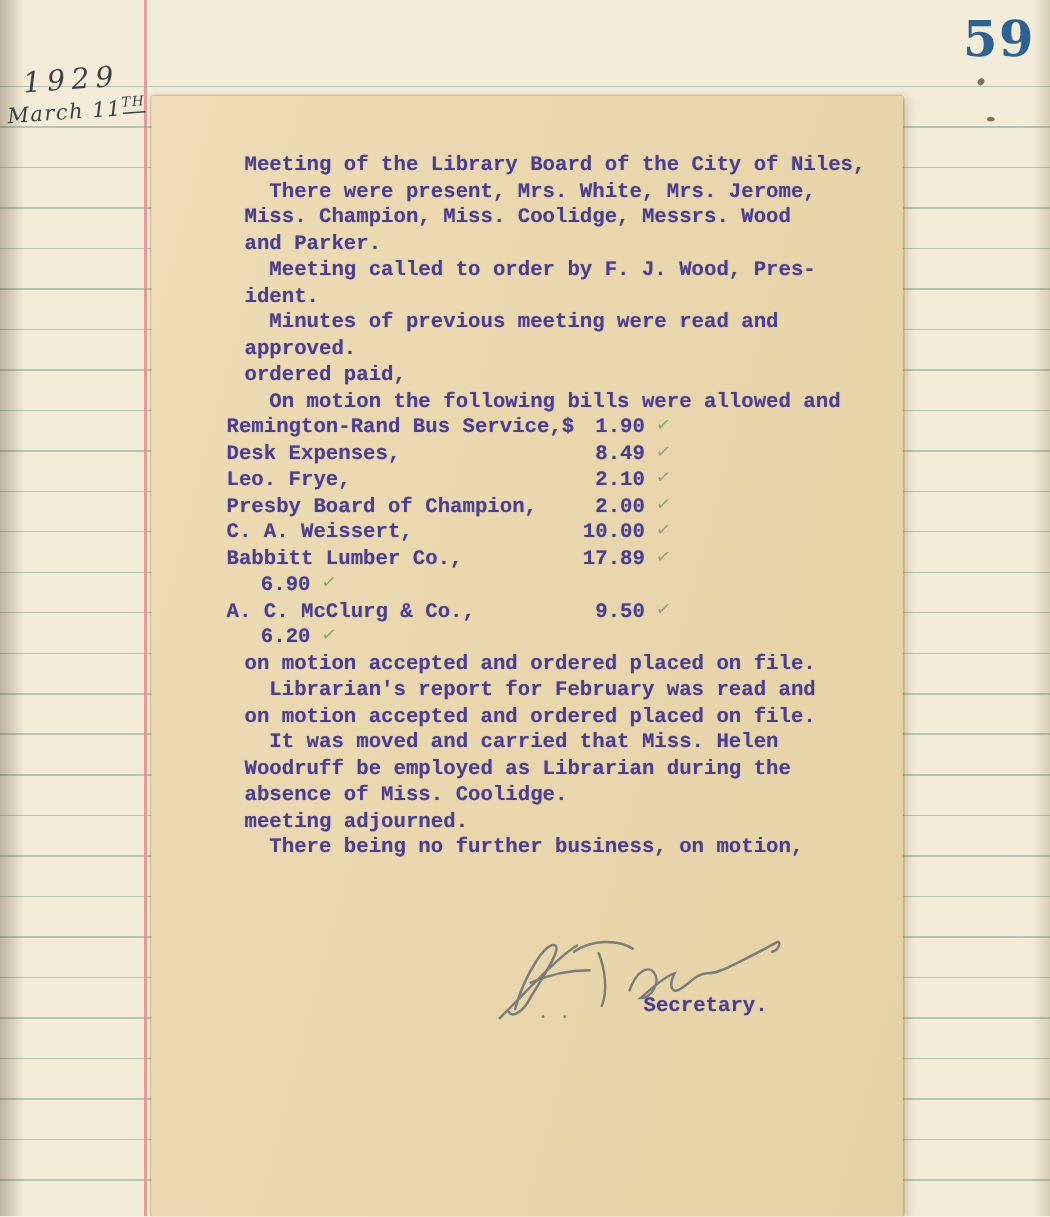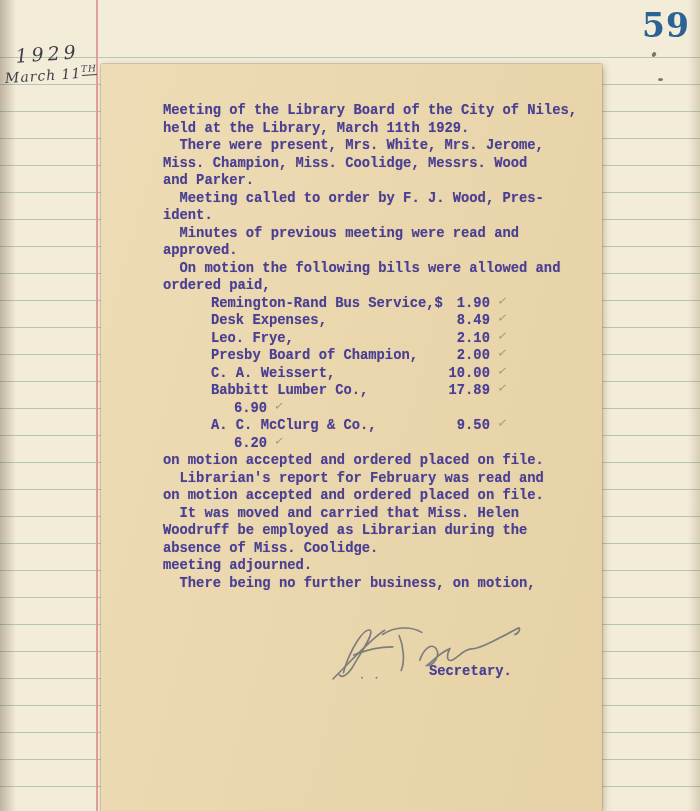--- a/index.html
+++ b/index.html
@@ -55,21 +55,21 @@
     box-shadow:0 0 0 1px rgba(150,110,50,.28), 2px 2px 7px rgba(90,60,20,.30);
     border-radius:2px;
   }
   .typed{
     position:absolute;left:50px;top:38px;width:432px;
     font-family:"Liberation Mono",monospace;font-weight:bold;
     font-size:13.8px;line-height:17.5px;color:#4a3f92;
     text-shadow:0 0 0.7px rgba(74,63,146,.45);
   }
   .tline{white-space:pre;height:17.5px;margin-left:12px;}
-  .bill-row{display:flex;margin-left:60px;width:296px;height:17.5px;align-items:center;}
+  .bill-row{display:flex;width:296px;height:17.5px;align-items:center;}
   .bill-name{flex:1;white-space:pre;}
   .bill-currency{width:14px;white-space:pre;}
   .bill-amount{width:42px;text-align:right;white-space:pre;}
   .bill-check{
     margin-left:7px;color:#98a07f;font-weight:normal;
     font-family:"DejaVu Sans",sans-serif;font-size:12px;
     text-shadow:none;transform:rotate(8deg) translateY(-2px);display:inline-block;
   }
   .signature{position:absolute;left:228px;top:556px;width:196px;height:64px;}
   .secretary{
@@ -98,30 +98,29 @@
   <div class="ink-speck" style="left:652px;top:52px;width:4px;height:5px;transform:rotate(40deg);"></div>
   <div class="ink-speck" style="left:658px;top:78px;width:5px;height:3px;"></div>
 
   <div class="paper">
 
     <div class="typed">
 
       <div>
 
       <div class="tline">Meeting of the Library Board of the City of Niles,</div>
-          <div class="tline">held at the Library, March 11th 1929.</div>
           <div class="tline">  There were present, Mrs. White, Mrs. Jerome,</div>
           <div class="tline">Miss. Champion, Miss. Coolidge, Messrs. Wood</div>
           <div class="tline">and Parker.</div>
           <div class="tline">  Meeting called to order by F. J. Wood, Pres-</div>
           <div class="tline">ident.</div>
           <div class="tline">  Minutes of previous meeting were read and</div>
           <div class="tline">approved.</div>
+          <div class="tline">ordered paid,</div>
           <div class="tline">  On motion the following bills were allowed and</div>
-          <div class="tline">ordered paid,</div>
         </div>
 
       <div>
 
           <div class="bill-row">
             <span class="bill-name">Remington-Rand Bus Service,</span>
             <span class="bill-currency">$</span>
             <span class="bill-amount">1.90</span>
             <span class="bill-check">✓</span>
           </div>

